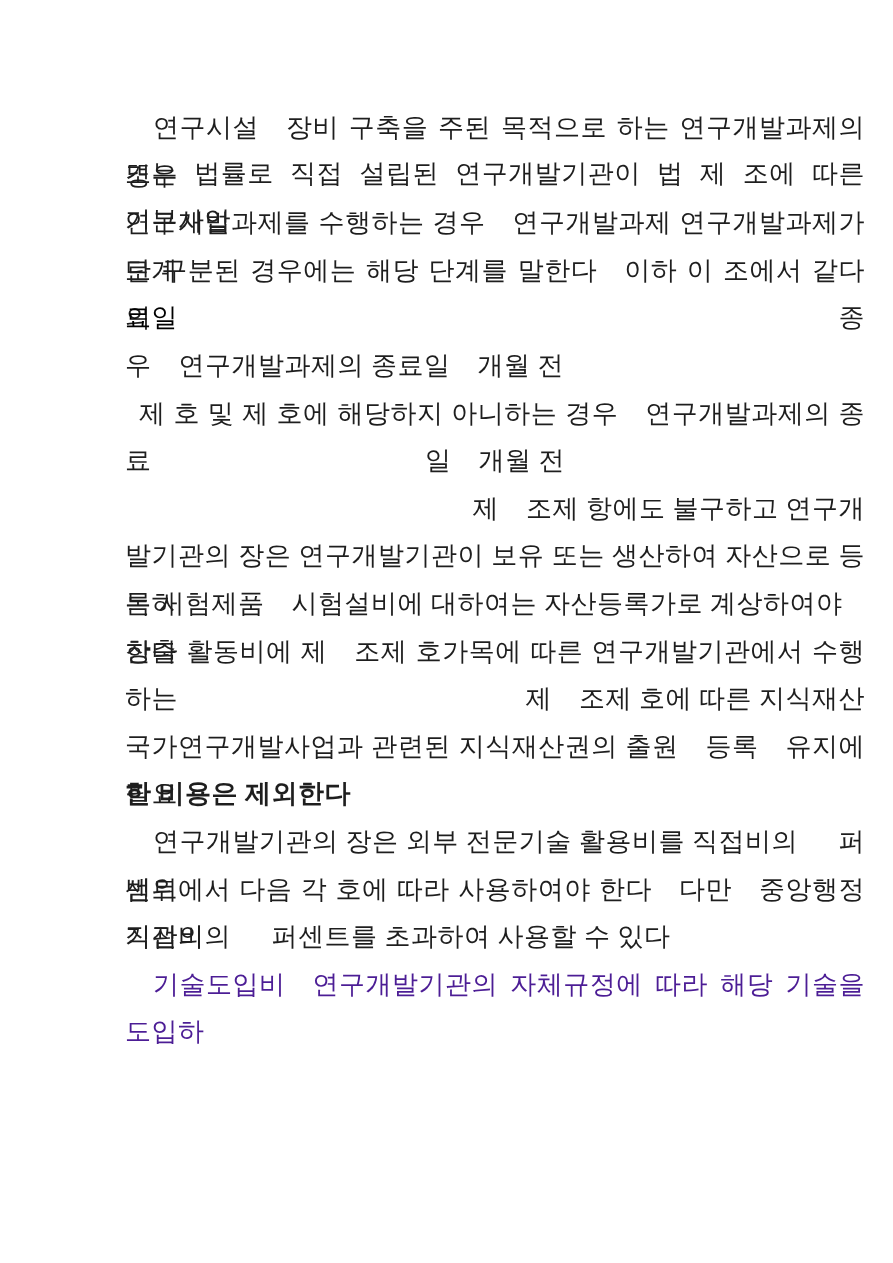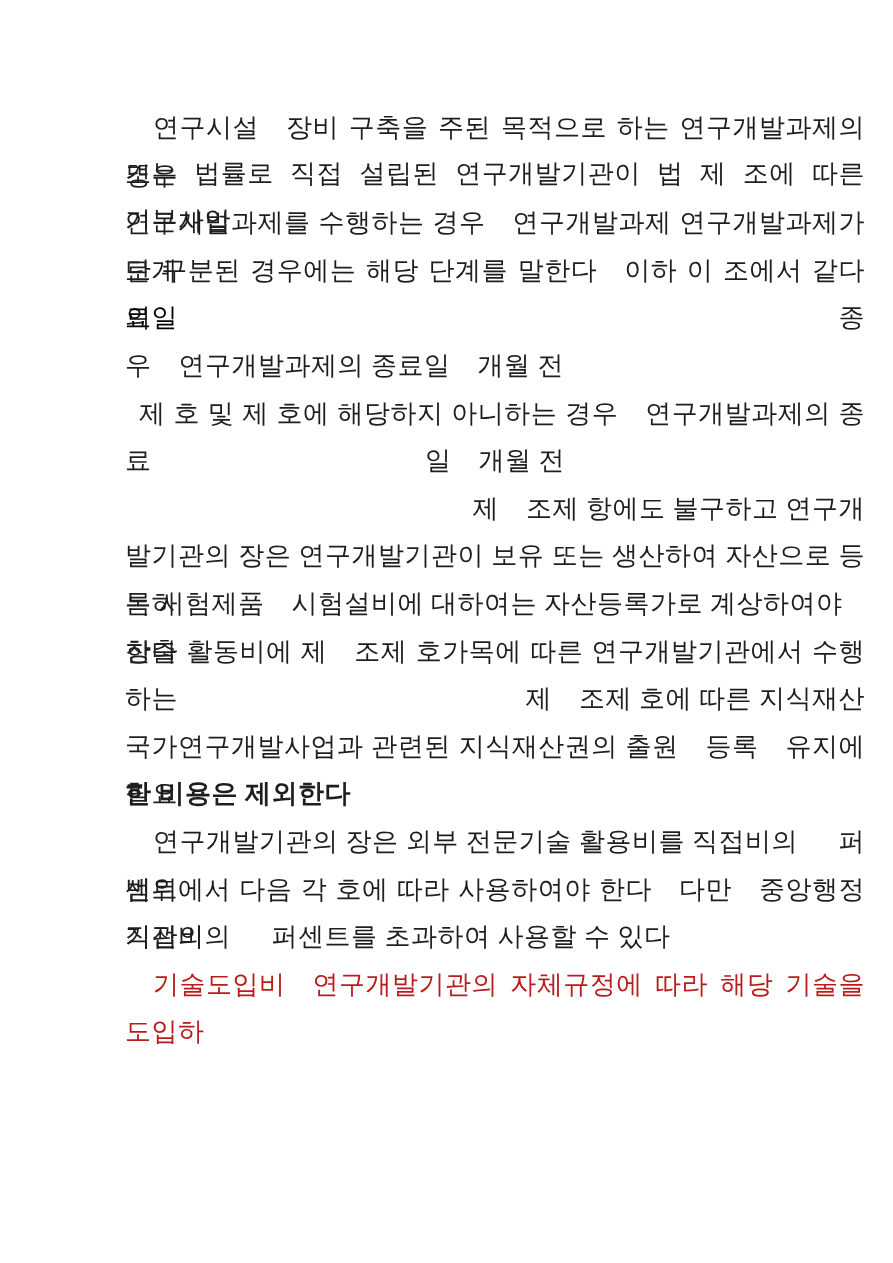--- a/index.html
+++ b/index.html
@@ -52,15 +52,15 @@
       <div class="line right" style="color: rgb(30, 30, 30);">제  조제 항에도 불구하고 연구개</div>
       <div class="line justify" style="color: rgb(30, 30, 30);">발기관의 장은 연구개발기관이 보유 또는 생산하여 자산으로 등록하</div>
       <div class="line left" style="color: rgb(30, 30, 30);">는 시험제품  시험설비에 대하여는 자산등록가로 계상하여야 한다</div>
       <div class="line justify" style="color: rgb(30, 30, 30);">창출 활동비에 제  조제 호가목에 따른 연구개발기관에서 수행하는</div>
       <div class="line right" style="color: rgb(30, 30, 30);">제  조제 호에 따른 지식재산</div>
       <div class="line justify" style="color: rgb(30, 30, 30);">국가연구개발사업과 관련된 지식재산권의 출원  등록  유지에 필요</div>
       <div class="line left" style="color: rgb(30, 30, 30); font-weight: bold;">한 비용은 제외한다</div>
       <div class="line justify" style="text-indent: 28px; color: rgb(30, 30, 30);">연구개발기관의 장은 외부 전문기술 활용비를 직접비의   퍼센트</div>
       <div class="line justify" style="color: rgb(30, 30, 30);">범위에서 다음 각 호에 따라 사용하여야 한다  다만  중앙행정기관의</div>
       <div class="line left" style="color: rgb(30, 30, 30);">직접비의   퍼센트를 초과하여 사용할 수 있다</div>
-      <div class="line justify" style="text-indent: 28px; color: #b91c1c;">기술도입비  연구개발기관의 자체규정에 따라 해당 기술을 도입하</div>
+      <div class="line justify" style="text-indent: 28px; color: #4c1d95;">기술도입비  연구개발기관의 자체규정에 따라 해당 기술을 도입하</div>
     </div>
 </div>
 
 </body></html>

